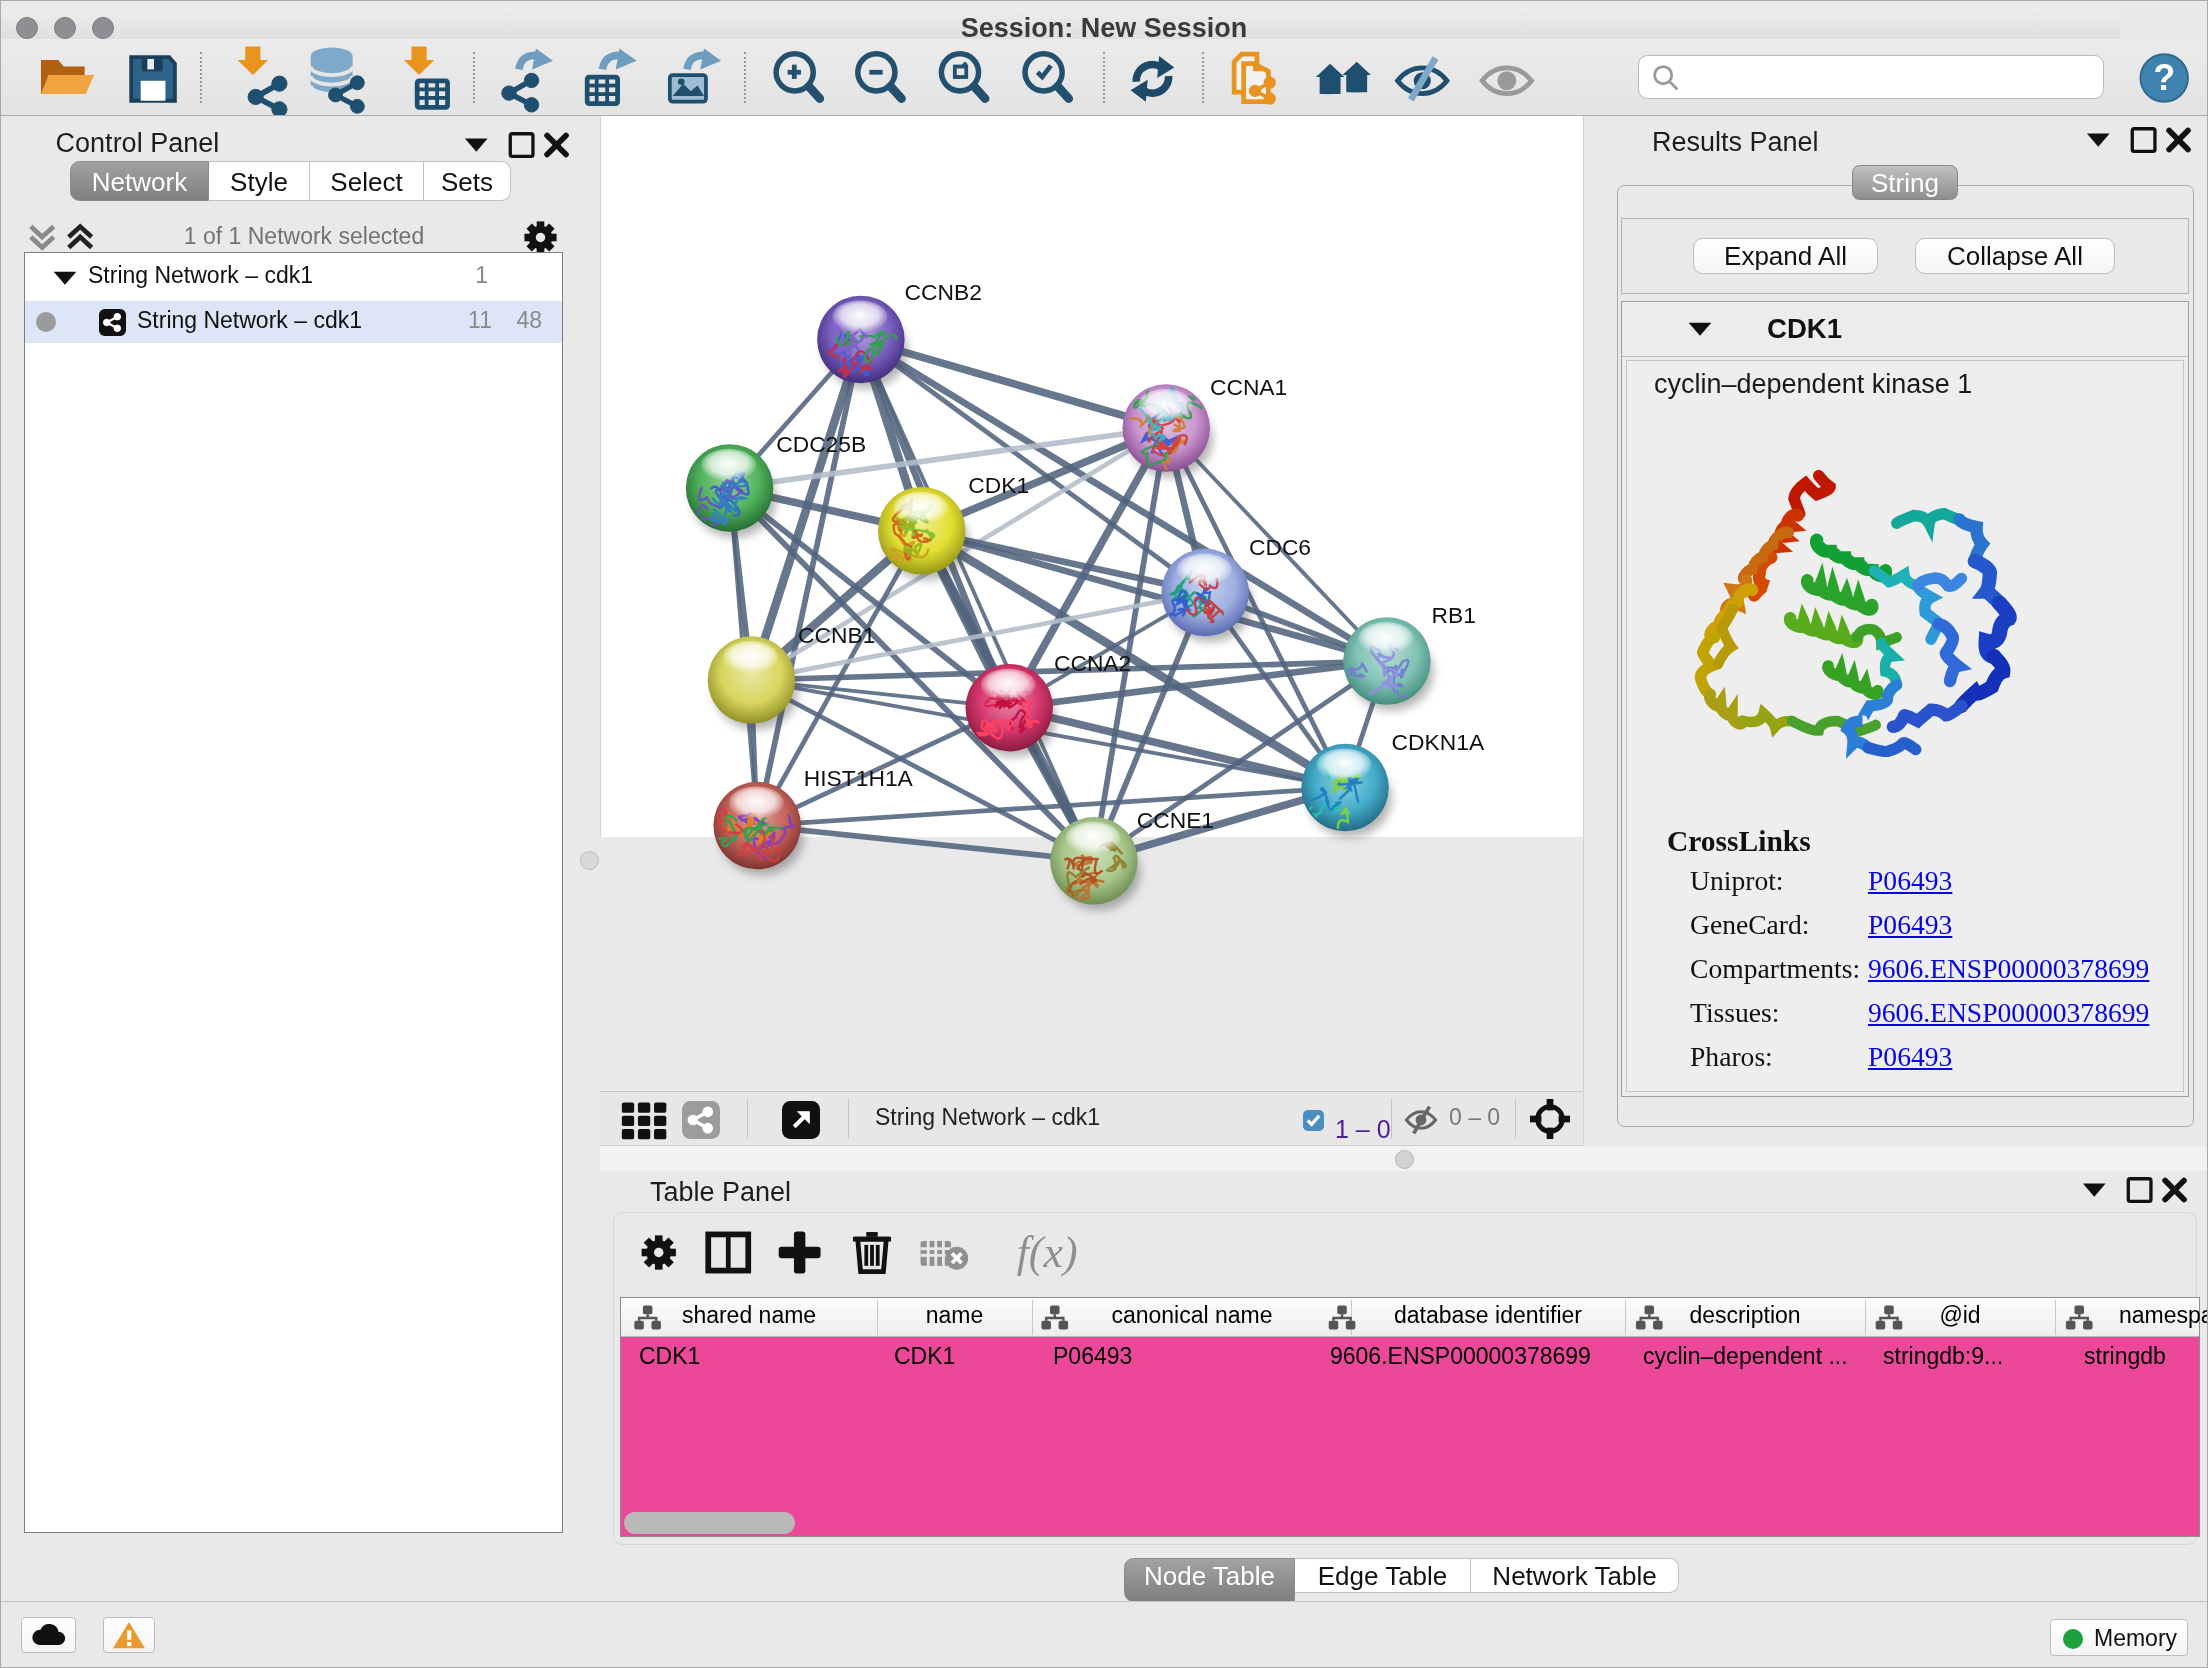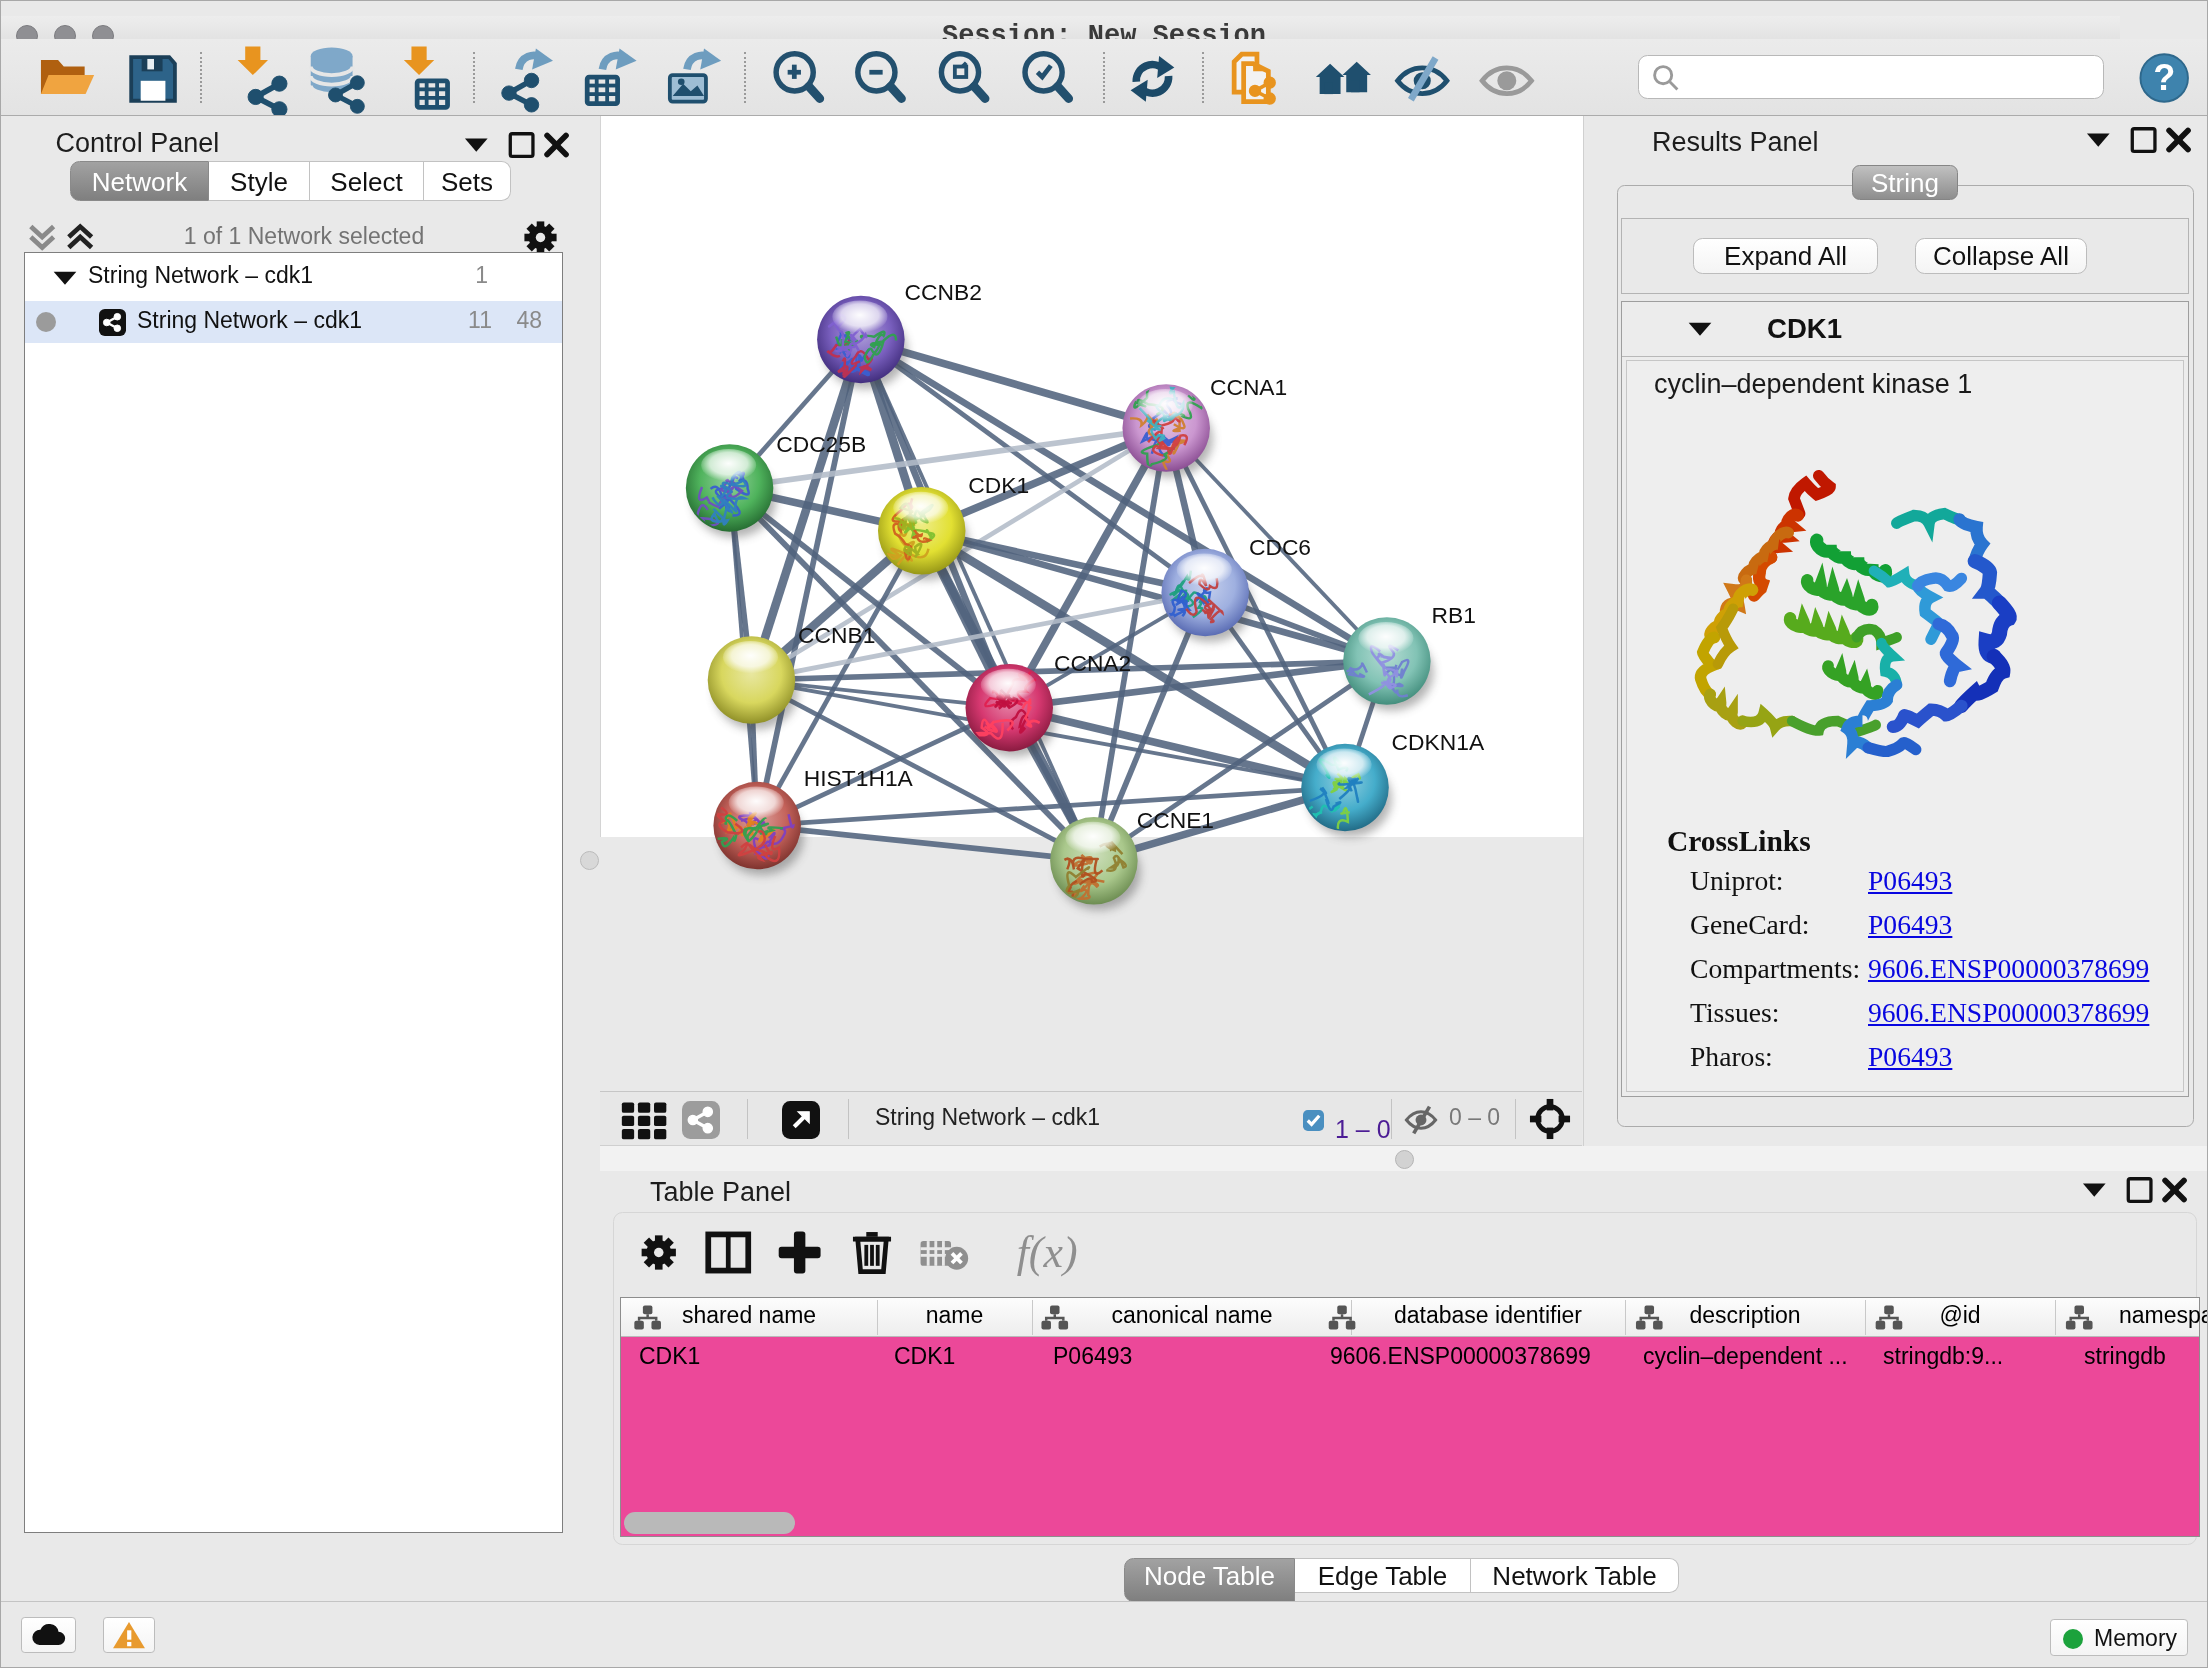--- a/index.html
+++ b/index.html
@@ -1,18 +1,18 @@
 <!DOCTYPE html>
 <html style="font-size:15px"><head>
 <meta charset="utf-8">
 <style>
 html,body{margin:0;padding:0;}
 body{width:2208px;height:1668px;background:#e9e9e9;font-family:"Liberation Sans",sans-serif;position:relative;overflow:hidden;}
 .abs{position:absolute;}
-#titlebar{left:0;top:16px;width:2120px;height:38px;background:linear-gradient(#ededed,#dcdcdc);border-bottom:1px solid #bcbcbc;font-family:Liberation Mono, monospace;}
+#titlebar{left:0;top:8px;width:2120px;height:38px;background:linear-gradient(#ededed,#dcdcdc);border-bottom:1px solid #bcbcbc;}
 .tl{position:absolute;top:8.6px;width:22px;height:22px;border-radius:50%;background:#8f8f93;border:1px solid #7c7c80;box-sizing:border-box;}
 #title{position:absolute;top:4.8px;left:0;width:2208px;text-align:center;font-size:27px;font-weight:700;color:#3a3a3a;}
 #toolbar{left:0;top:39px;width:2208px;height:76px;background:linear-gradient(#ebebeb,#e3e3e3);border-bottom:1px solid #ababab;}
 .tsep{position:absolute;top:13.3px;height:51px;width:0;border-left:2.9px dotted #9a9a9a;}
 #searchbox{position:absolute;left:1638px;top:16px;width:466px;height:44px;background:#fff;border:1.9px solid #b8b8b8;border-radius:9.5px;box-sizing:border-box;}
 
 #cpanel{left:0;top:116px;width:599px;height:1484px;background:#e9e9e9;}
 #netview{left:600px;top:116px;width:982px;height:721px;background:#ffffff;border-left:1px solid #d4d4d4;padding-left:24px;}
 #netbar{left:600px;top:1091px;width:982px;height:53px;background:#e7e7e7;border-top:1px solid #c6c6c6;border-bottom:1px solid #cfcfcf;}
 #hsplit{left:600px;top:1146px;width:1608px;height:25px;background:#f2f2f2;}
@@ -666,21 +666,21 @@
     <rect x="56" y="5" width="24" height="24" fill="none" stroke="#111" stroke-width="3.5" rx="2"></rect>
     <g stroke="#111" stroke-width="6" stroke-linecap="round">
         <line x1="95" y1="7" x2="115" y2="27"></line>
         <line x1="115" y1="7" x2="95" y2="27"></line>
       </g>
   </svg>
   <div style="position:absolute;left:33px;top:69px;width:577px;height:942px;border:1.9px solid #ababab;border-radius:7.6px;background:#e9e9e9;box-sizing:border-box;"></div>
   <div style="position:absolute;left:268px;top:49px;width:106px;height:35px;background:linear-gradient(#c0c0c0,#8e8e8e);border:1px solid #858585;border-radius:7.6px;color:#fff;font-size:26px;text-align:center;line-height:34px;box-sizing:border-box;">String</div>
   <div style="position:absolute;left:37px;top:102px;width:568px;height:76px;border:1.9px solid #b3b3b3;background:#e9e9e9;box-sizing:border-box;"></div>
   <div class="btn" style="position:absolute;left:109px;top:122px;width:185px;height:36px;font-size:26px;line-height:34px;">Expand All</div>
-  <div class="btn" style="position:absolute;left:331px;top:122px;width:172px;height:36px;font-size:26px;line-height:34px;">Collapse All</div>
+  <div class="btn" style="position:absolute;left:331px;top:122px;width:200px;height:36px;font-size:26px;line-height:34px;">Collapse All</div>
   <div style="position:absolute;left:37px;top:185px;width:568px;height:796px;border:1.9px solid #9e9e9e;background:#ececec;box-sizing:border-box;">
     <div style="position:absolute;left:0;top:0;width:100%;height:54px;border-bottom:1.9px solid #b8b8b8;">
       <svg width="34" height="28.5" viewBox="0 0 36 30" style="position:absolute;left:61px;top:13.3px;">
           <path d="M 6 8 L 30 8 L 18 22 Z" fill="#111"></path>
         </svg>
       <div style="position:absolute;left:145px;top:10.5px;font-size:27.6px;font-weight:bold;color:#111;">CDK1</div>
     </div>
     <div style="position:absolute;left:3.8px;top:58px;width:556px;height:730px;border:1px solid #c6c6c6;background:#eeeeee;"></div>
     <div style="position:absolute;left:32px;top:67px;font-size:27px;color:#1a1a1a;">cyclin–dependent kinase 1</div>
     <div id="protein" style="position:absolute;left:54px;top:164px;width:352px;height:297px;"><svg width="352" height="297" viewBox="0 0 370 312">

